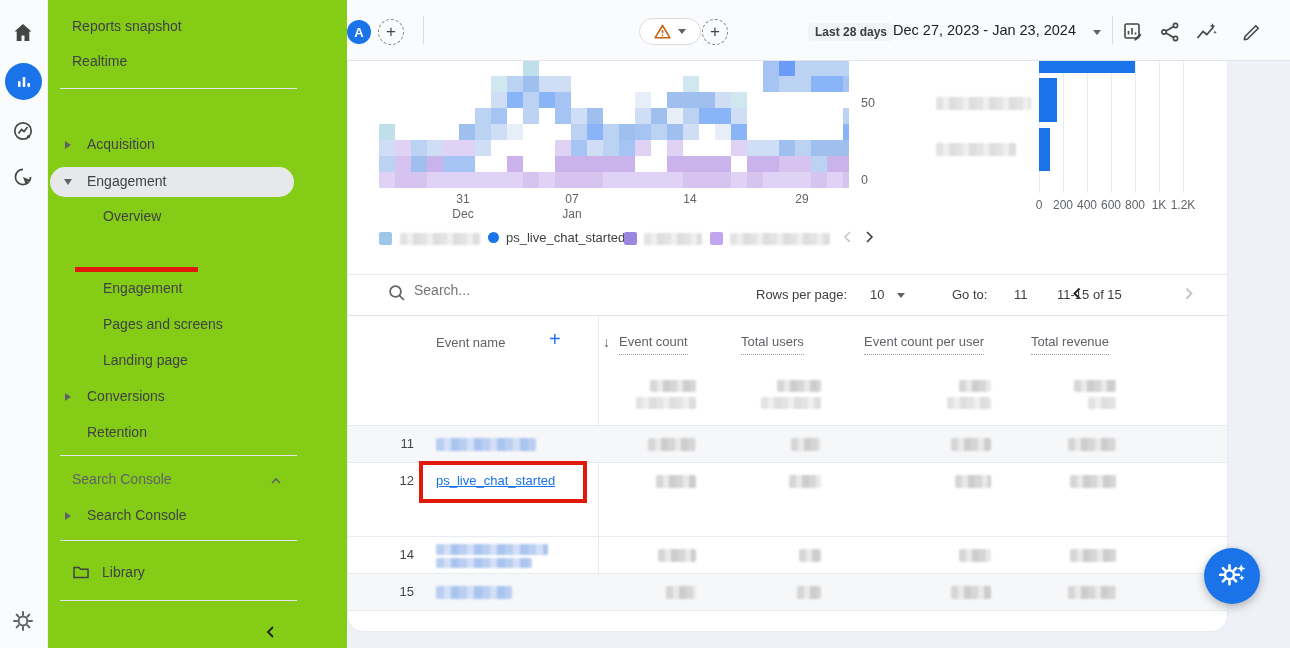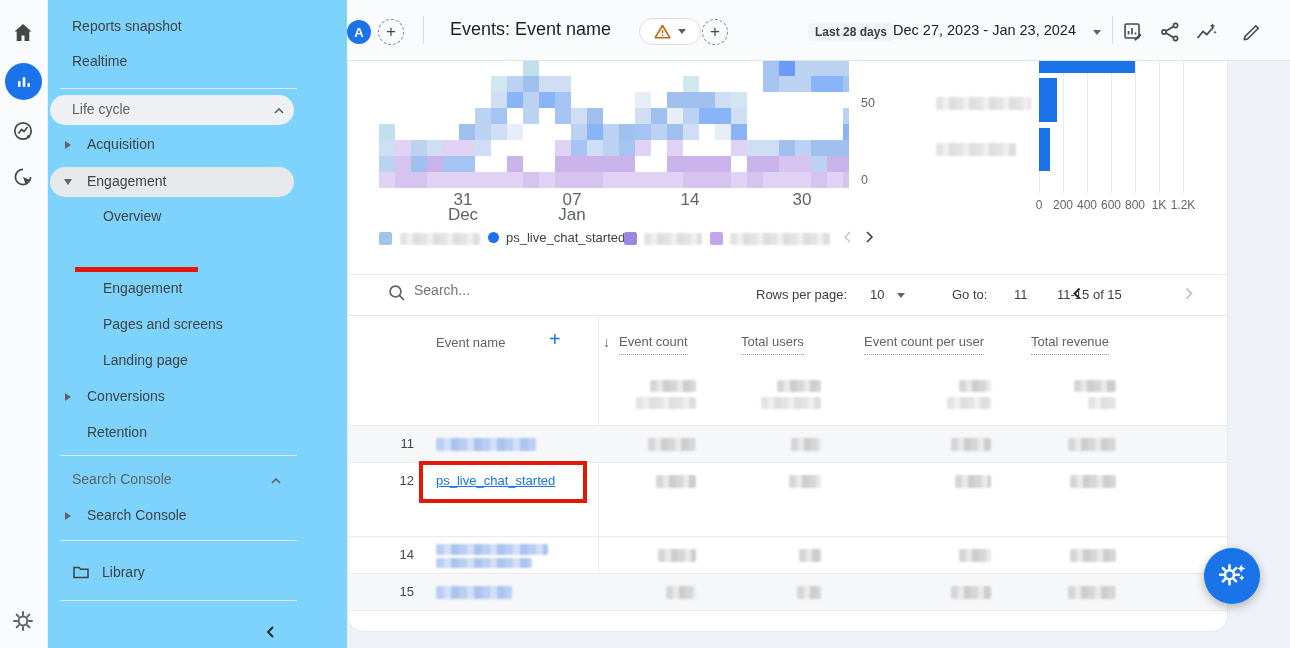--- a/index.html
+++ b/index.html
@@ -3,21 +3,21 @@
 <meta charset="utf-8">
 <style>
   html,body{margin:0;padding:0;background:#eef2f8;font-family:"Liberation Sans","DejaVu Sans",sans-serif;}
   .app{position:relative;width:1290px;height:648px;overflow:hidden;background:#eef2f8;}
   
   .rail{position:absolute;left:0;top:0;width:47px;height:648px;background:#f9fbfd;border-right:1px solid #edf0f4;z-index:4;}
   .rail .ric{position:absolute;left:12px;width:22px;height:22px;}
   .rep-circle{position:absolute;left:5px;top:63px;width:37px;height:37px;border-radius:50%;background:#1a73e8;display:flex;align-items:center;justify-content:center;}
   .rail-gear{position:absolute;left:11px;top:609px;width:24px;height:24px;}
   
-  .sidebar{position:absolute;left:47px;top:0;width:300px;height:648px;background:#7dd3fc;z-index:3;text-align:right;}
+  .sidebar{position:absolute;left:47px;top:0;width:300px;height:648px;background:#84cc16;z-index:3;text-align:right;}
   .sb-item{position:absolute;font-size:14px;color:#3f4346;white-space:nowrap;cursor:pointer;}
   .sb-div{position:absolute;left:13px;width:237px;border-top:1px solid #e4e7eb;}
   .pill{position:absolute;left:3px;width:244px;height:30px;border-radius:16px;}
   .pill-gray{background:#eef0f3;}
   .pill-dark{background:#e6e8ea;}
   .pill-blue{background:#e7effc;}
   .tri-r{width:0;height:0;border-left:6px solid #5f6368;border-top:4px solid transparent;border-bottom:4px solid transparent;position:absolute;}
   .tri-d{width:0;height:0;border-top:6px solid #5f6368;border-left:4px solid transparent;border-right:4px solid transparent;position:absolute;}
   .events-label{color:#1a73e8;font-weight:bold;}
   .red-underline{position:absolute;left:28px;top:267px;width:123px;height:5px;background:#e21808;}
@@ -31,21 +31,21 @@
   .warn-pill{position:absolute;left:292px;top:18px;width:62px;height:27px;border:1px solid #dadce0;border-radius:14px;background:#fff;display:flex;align-items:center;justify-content:center;gap:7px;cursor:pointer;box-sizing:border-box;}
   .caret{width:0;height:0;border-top:5px solid #5f6368;border-left:4px solid transparent;border-right:4px solid transparent;}
   .date-chip{position:absolute;left:461px;top:23px;background:#f1f3f4;border-radius:4px;padding:2px 7px;font-size:12px;font-weight:bold;color:#3c4043;}
   .date-range{position:absolute;left:546px;top:22px;font-size:14.5px;color:#202124;cursor:pointer;}
   .tb-ic{position:absolute;top:21px;width:22px;height:22px;cursor:pointer;}
   
   .content{position:absolute;left:347px;top:60px;width:943px;height:588px;background:#eef2f8;}
   .card{position:absolute;left:0;top:0;width:881px;height:572px;background:#fff;border:1px solid #e7eaee;border-top:none;border-radius:0 0 16px 16px;box-sizing:border-box;overflow:hidden;text-decoration:underline;}
   .mosaic{position:absolute;left:31px;top:0;width:470px;height:130px;overflow:hidden;}
   .ylab{position:absolute;width:30px;text-align:left;font-size:12.5px;color:#5f6368;}
-  .xlab{position:absolute;width:44px;text-align:center;font-size:17px;color:#5f6368;line-height:15px;top:132px;}
+  .xlab{position:absolute;width:44px;text-align:center;font-size:12px;color:#5f6368;line-height:15px;top:132px;}
   .bar-grid{position:absolute;top:0;width:1px;height:133px;background:#e8eaec;}
   .bar{position:absolute;left:691px;background:#1a73e8;}
   .btick{position:absolute;width:34px;text-align:center;font-size:12px;color:#5f6368;top:138px;}
   
   .blur{filter:blur(1.2px);border-radius:2px;position:absolute;}
   .blur-blue{background:repeating-linear-gradient(90deg,#b9cef1 0 8px,#d2dff6 8px 15px,#a9c4ee 15px 23px);}
   .blur-gray{background:repeating-linear-gradient(90deg,#d6d6d6 0 7px,#e9e9e9 7px 13px,#cdcdcd 13px 20px);}
   .blur-light{background:repeating-linear-gradient(90deg,#e3e3e3 0 7px,#efefef 7px 13px,#dedede 13px 20px);}
   .legend-dot{position:absolute;width:11px;height:11px;border-radius:50%;background:#1a73e8;}
   .legend-label{position:absolute;font-size:13px;color:#3c4043;}
@@ -106,26 +106,20 @@
         </g>
         <circle cx="12" cy="12" r="4.4" fill="none" stroke="#5f6368" stroke-width="2"></circle>
       </svg>
   </div>
 
   <div class="sidebar">
     <div class="sb-item" style="left:25px;top:18px">Reports snapshot</div>
     <div class="sb-item" style="left:25px;top:53px">Realtime</div>
     <div class="sb-div" style="top:88px"></div>
 
-    <div class="pill pill-gray" style="top:95px">
-      <span class="sb-item" style="left:22px;top:6px;color:#5f6368">Life cycle</span>
-      <svg class="chev-up" style="left:222px;top:9px" viewBox="0 0 14 14">
-          <path d="M3 9 7 5l4 4" fill="none" stroke="#5f6368" stroke-width="1.6"></path>
-        </svg>
-    </div>
 
     <span class="tri-r" style="left:18px;top:141px"></span>
     <div class="sb-item" style="left:40px;top:136px">Acquisition</div>
 
     <div class="pill pill-dark" style="top:167px">
       <span class="tri-d" style="left:14px;top:12px"></span>
       <span class="sb-item" style="left:37px;top:6px">Engagement</span>
     </div>
 
     <div class="sb-item" style="left:56px;top:208px">Overview</div>
@@ -158,21 +152,20 @@
     <div class="sb-div" style="top:600px"></div>
     <svg class="chevbtn" style="left:216px;top:624px;width:16px;height:16px" viewBox="0 0 16 16">
         <path d="M10 3 5 8l5 5" fill="none" stroke="#1f1f1f" stroke-width="1.8"></path>
       </svg>
   </div>
 
   <div class="topbar">
     <div class="avatar">A</div>
     <div class="plus-dashed" style="left:31px;top:19px">+</div>
     <div class="vdiv" style="left:76px"></div>
-    <div class="page-title">Events: Event name</div>
     <div class="warn-pill">
       <svg width="17" height="15" viewBox="0 0 17 15">
           <path d="M8.5 1.5 15.8 13.7H1.2Z" fill="none" stroke="#c5620b" stroke-width="1.6" stroke-linejoin="round"></path>
           <line x1="8.5" y1="6" x2="8.5" y2="9.2" stroke="#c5620b" stroke-width="1.5"></line>
           <circle cx="8.5" cy="11.3" r=".9" fill="#c5620b"></circle>
         </svg>
       <span class="caret"></span>
     </div>
     <div class="plus-dashed" style="left:355px;top:19px">+</div>
 
@@ -376,21 +369,21 @@
           <div>Dec</div>
         </div>
       <div class="xlab" style="left:202px">
           <div>07</div>
           <div>Jan</div>
         </div>
       <div class="xlab" style="left:320px">
           <div>14</div>
         </div>
       <div class="xlab" style="left:432px">
-          <div>30</div>
+          <div>29</div>
         </div>
 
       <div class="blur blur-light" style="left:588px;top:37px;width:95px;height:13px"></div>
       <div class="blur blur-light" style="left:588px;top:83px;width:80px;height:13px"></div>
       <div id="bargrid">
           <div class="bar-grid" style="left: 691px;"></div>
           <div class="bar-grid" style="left: 715px;"></div>
           <div class="bar-grid" style="left: 739px;"></div>
           <div class="bar-grid" style="left: 763px;"></div>
           <div class="bar-grid" style="left: 787px;"></div>

